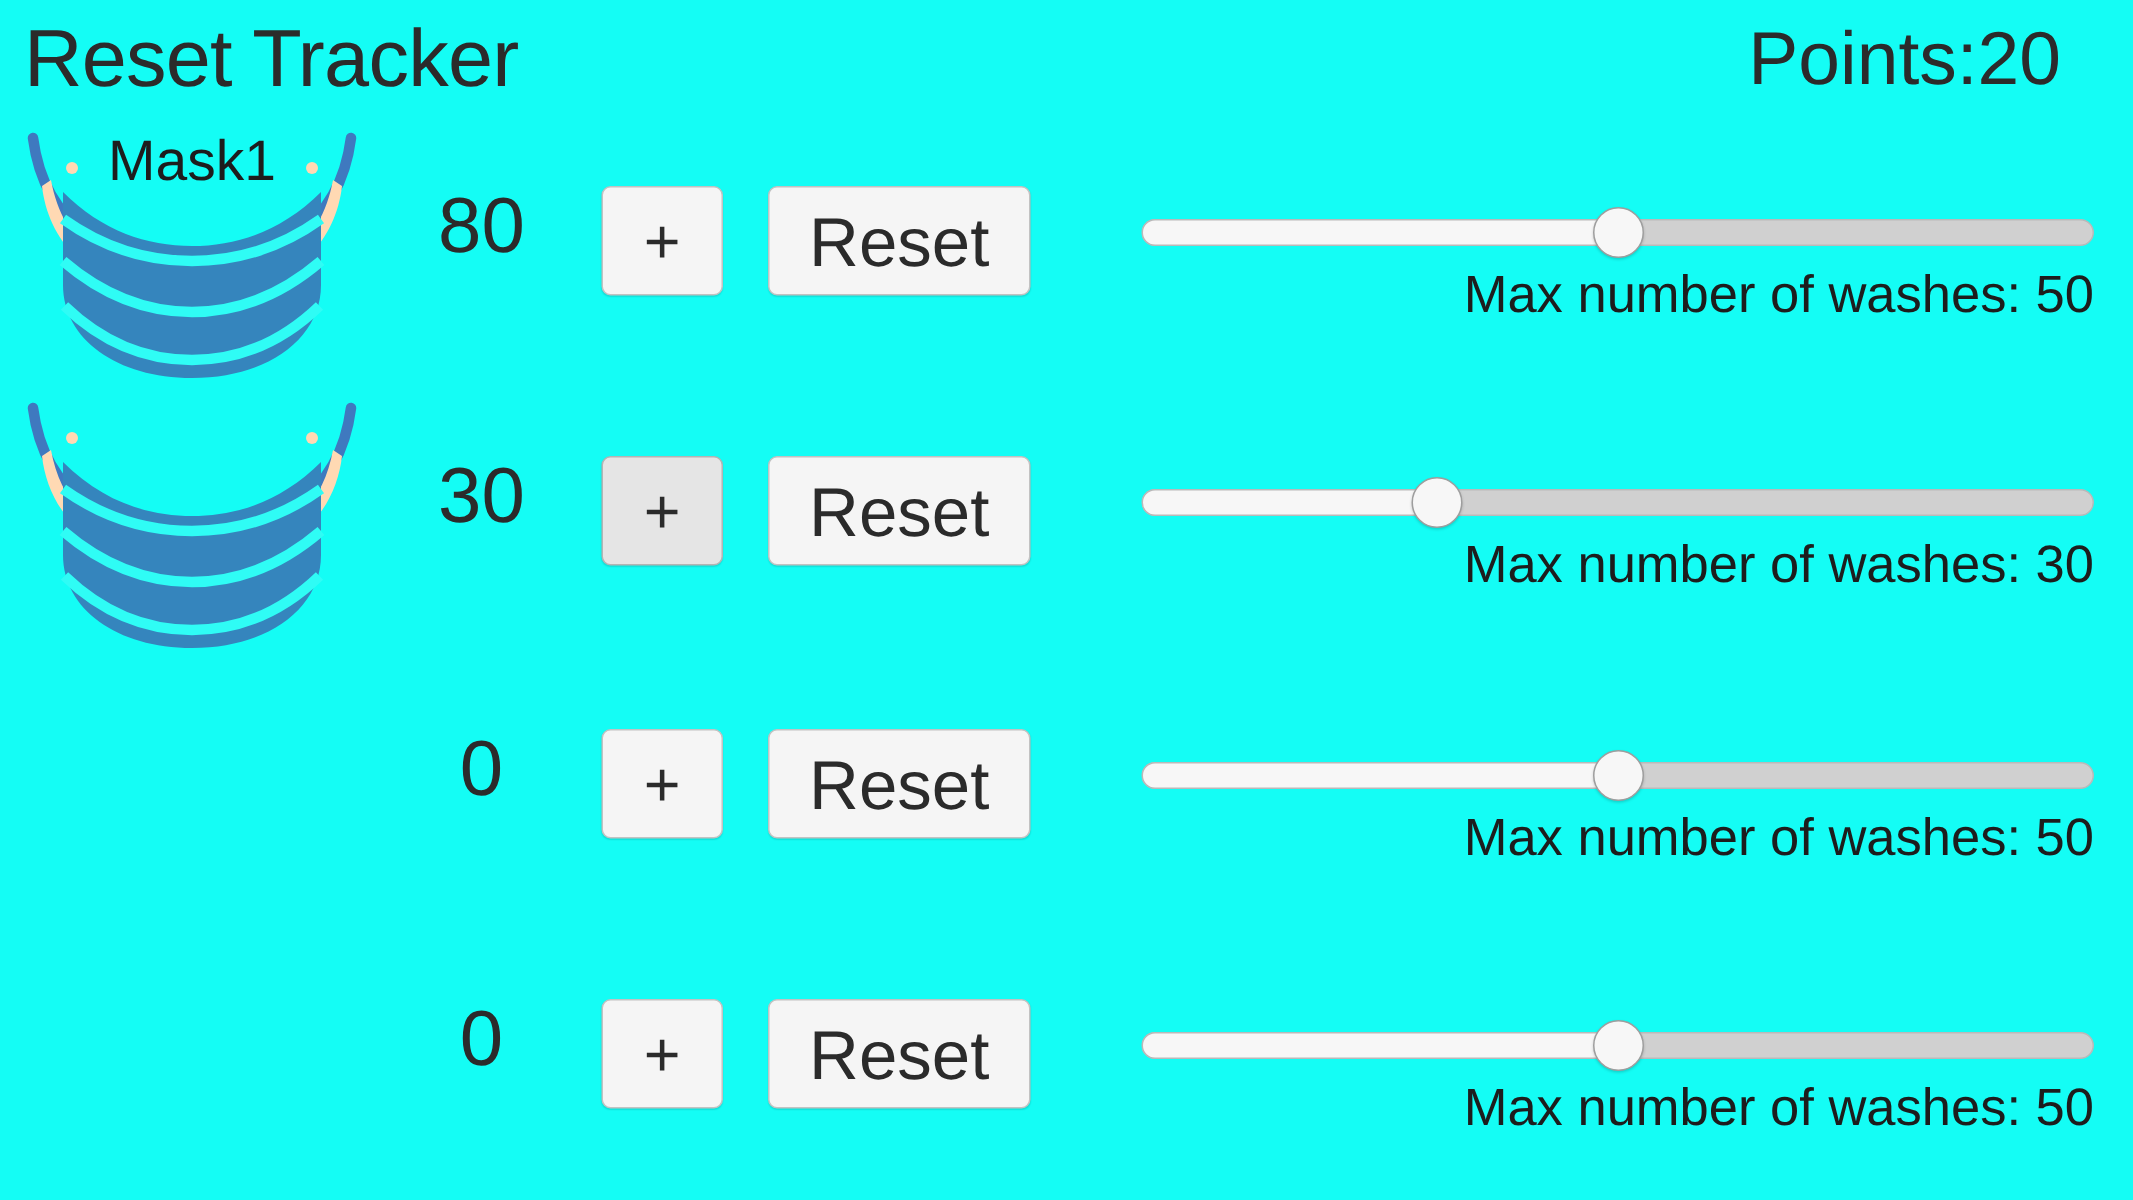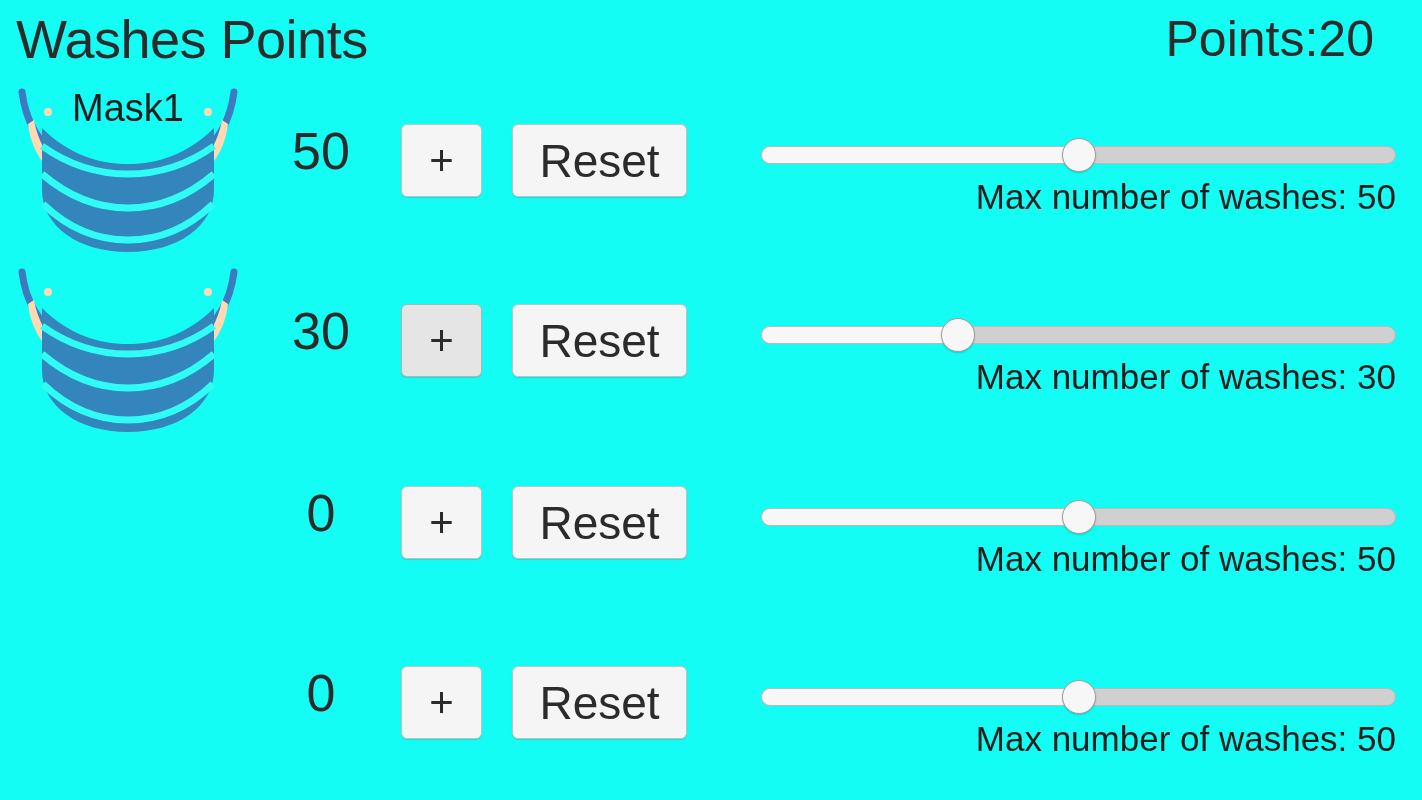--- a/index.html
+++ b/index.html
@@ -192,41 +192,41 @@
     font-size: 35px;
     line-height: 42px;
     color: #1d1d1d;
     white-space: nowrap;
   }
 </style>
 </head>
 <body>
 
 <div id="header">
-  <div id="app-title">Washes Points</div>
+  <div id="app-title">Reset Tracker</div>
   <div id="points-label">Points:20</div>
 </div>
 
 <div class="row row-1">
   <div class="mask-cell">
     <svg class="mask-svg" viewBox="0 0 240 172">
       <path d="M14 12 C22 74, 70 96, 120 96 C170 96, 218 74, 226 12" fill="none" stroke="#3f79bf" stroke-width="7" stroke-linecap="round"></path>
       <path d="M26 40 C30 62, 40 78, 52 86 L44 92 C30 80, 22 62, 20 44 Z" fill="#ffd9b3"></path>
       <path d="M214 40 C210 62, 200 78, 188 86 L196 92 C210 80, 218 62, 220 44 Z" fill="#ffd9b3"></path>
       <circle cx="40" cy="32" r="4" fill="#ffd9b3"></circle>
       <circle cx="200" cy="32" r="4" fill="#ffd9b3"></circle>
       <path d="M34 48 C60 74, 90 84, 120 84 C150 84, 180 74, 206 48
                L206 110 C206 146, 170 172, 120 172 C70 172, 34 146, 34 110 Z" fill="#3585bd"></path>
       <path d="M34 66 C62 86, 92 94, 120 94 C148 94, 178 86, 206 66" fill="none" stroke="#2ffcf5" stroke-width="7"></path>
       <path d="M34 94 C62 118, 92 128, 120 128 C148 128, 178 118, 206 94" fill="none" stroke="#2ffcf5" stroke-width="7"></path>
       <path d="M35 124 C62 150, 92 160, 120 160 C148 160, 178 150, 205 124" fill="none" stroke="#2ffcf5" stroke-width="7"></path>
     </svg>
     <div class="mask-name">Mask1</div>
   </div>
-  <div class="count-cell">50</div>
+  <div class="count-cell">80</div>
   <button class="btn btn-plus">+</button>
   <button class="btn btn-reset">Reset</button>
   <div class="slider-cell">
     <div class="slider">
       <div class="slider-track"></div>
       <div class="slider-fill" style="width: 50%;"></div>
       <div class="slider-thumb" style="left: 50%;"></div>
     </div>
     <div class="slider-caption">Max number of washes: 50</div>
   </div>

